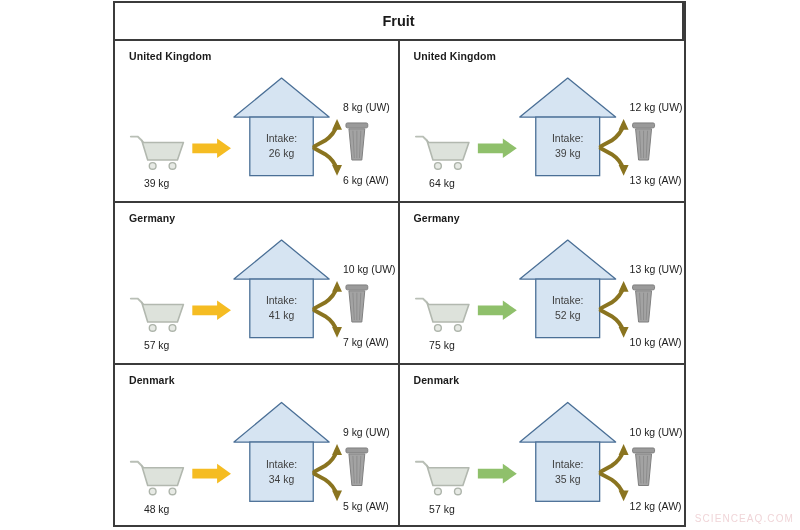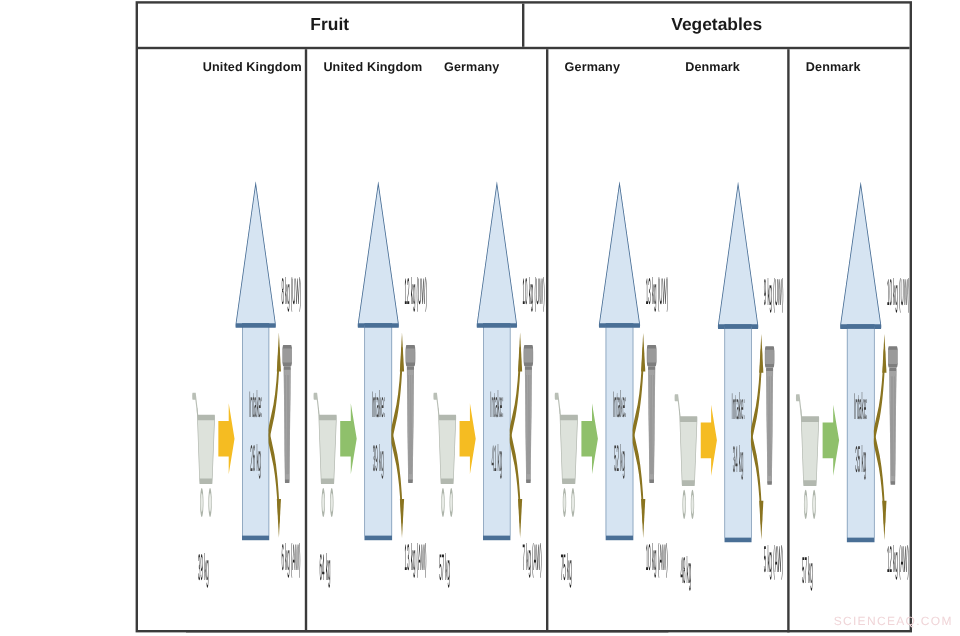--- a/index.html
+++ b/index.html
@@ -12,21 +12,21 @@
     height: 530px;
     font-family: "Liberation Sans", sans-serif;
     position: relative;
     overflow: hidden;
   }
 
   #figure {
     position: absolute;
     left: 113px;
     top: 1px;
-    width: 647px;
+    width: 573px;
     height: 526px;
     border: 2px solid #3b3b3b;
     box-sizing: border-box;
     background: #ffffff;
   }
 
   
   .header-row {
     display: flex;
     height: 36px;
@@ -42,22 +42,22 @@
     color: #1a1a1a;
     box-sizing: border-box;
   }
   .header-cell.left {
     border-right: 2px solid #3b3b3b;
   }
 
   
   .body-grid {
     display: flex;
+    flex-direction: column;
     height: calc(100% - 36px);
-    margin-left: 40px;
   }
   .data-row {
     display: flex;
     flex: 1 1 33.333%;
     border-bottom: 2px solid #3b3b3b;
     box-sizing: border-box;
   }
   .data-row:last-child {
     border-bottom: none;
     text-decoration: underline;
@@ -121,23 +121,20 @@
 </style>
 </head>
 <body>
 
 <div id="figure">
 
   <div class="header-row">
     <div class="header-cell left">
       <span>Fruit</span>
     </div>
-    <div class="header-cell">
-      <span>Vegetables</span>
-    </div>
   </div>
 
   <div class="body-grid">
 
     <div class="data-row">
       <div class="cell left">
         <div class="country-label">United Kingdom</div>
         <div class="diagram">
           <svg viewBox="0 0 285 164" preserveAspectRatio="none">
             <g>

